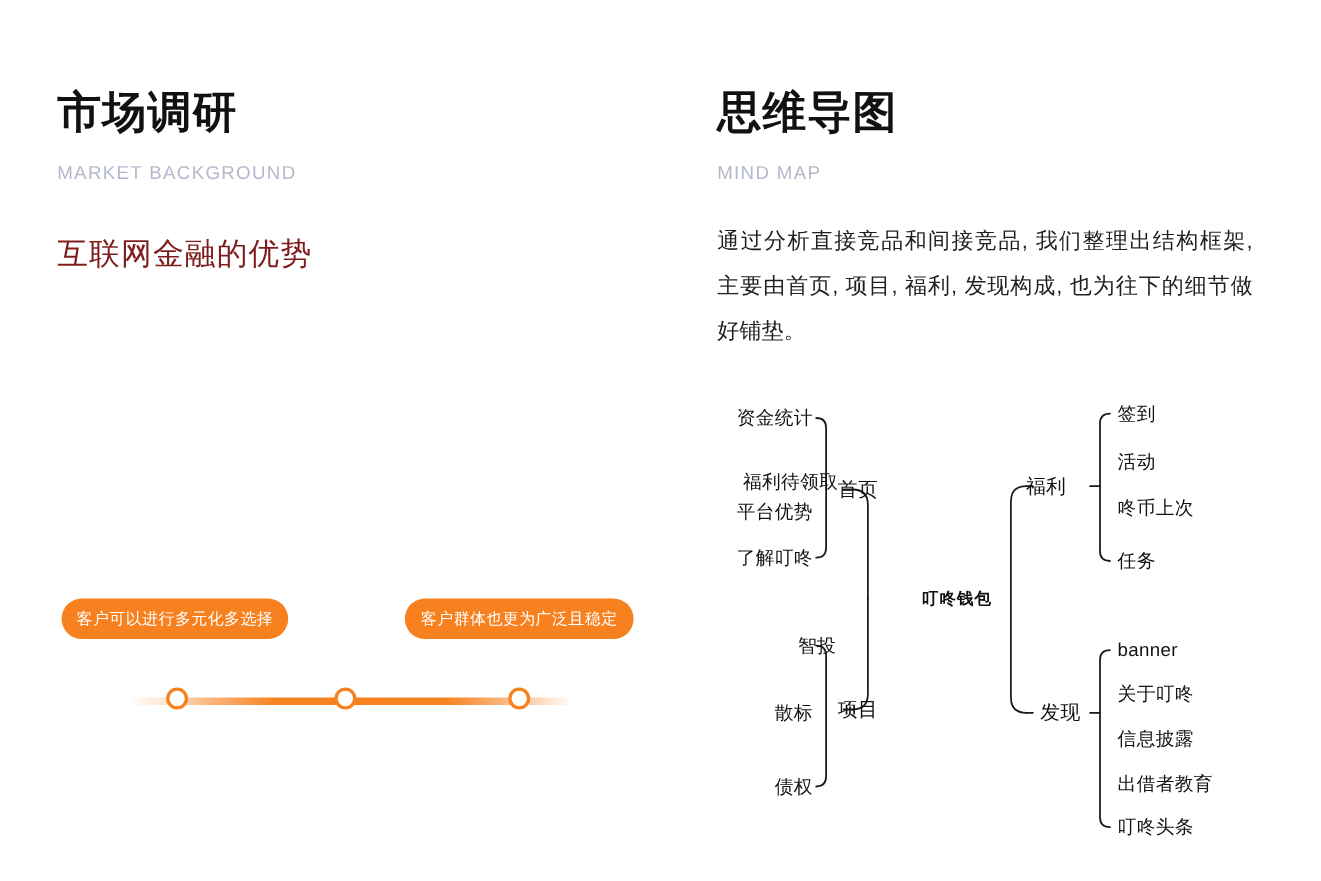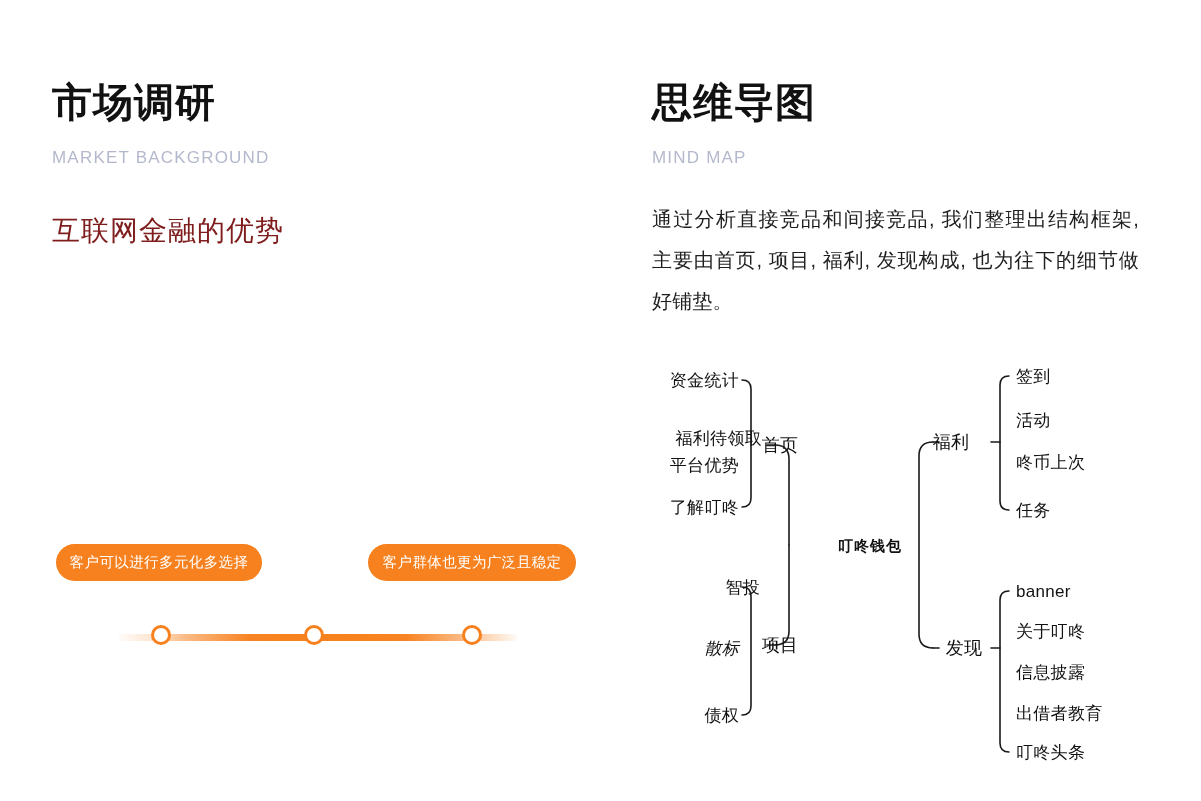--- a/index.html
+++ b/index.html
@@ -233,21 +233,21 @@
     <div class="mm-label mm-root" style="left:250px; top:205px;">叮咚钱包</div>
 
     <div class="mm-label mm-branch" style="left:160px; top:105px;">首页</div>
     <div class="mm-label mm-leaf-left" style="left:119px; top:40px;">资金统计</div>
     <div class="mm-label mm-leaf-left" style="left:119px; top:98px;margin-left:23px;">福利待领取</div>
     <div class="mm-label mm-leaf-left" style="left:119px; top:125px;">平台优势</div>
     <div class="mm-label mm-leaf-left" style="left:119px; top:167px;">了解叮咚</div>
 
     <div class="mm-label mm-branch" style="left:160px; top:305px;">项目</div>
     <div class="mm-label mm-leaf-left" style="left:119px; top:247px;margin-left:21px;">智投</div>
-    <div class="mm-label mm-leaf-left" style="left:119px; top:308px;font-style:italic;">散标</div>
+    <div class="mm-label mm-leaf-left" style="left:119px; top:308px;">散标</div>
     <div class="mm-label mm-leaf-left" style="left:119px; top:375px;">债权</div>
 
     <div class="mm-label mm-branch" style="left:331px; top:102px;">福利</div>
     <div class="mm-label mm-leaf-right" style="left:396px; top:36px;">签到</div>
     <div class="mm-label mm-leaf-right" style="left:396px; top:80px;">活动</div>
     <div class="mm-label mm-leaf-right" style="left:396px; top:122px;">咚币上次</div>
     <div class="mm-label mm-leaf-right" style="left:396px; top:170px;">任务</div>
 
     <div class="mm-label mm-branch" style="left:344px; top:308px;">发现</div>
     <div class="mm-label mm-leaf-right" style="left:396px; top:251px;">banner</div>

